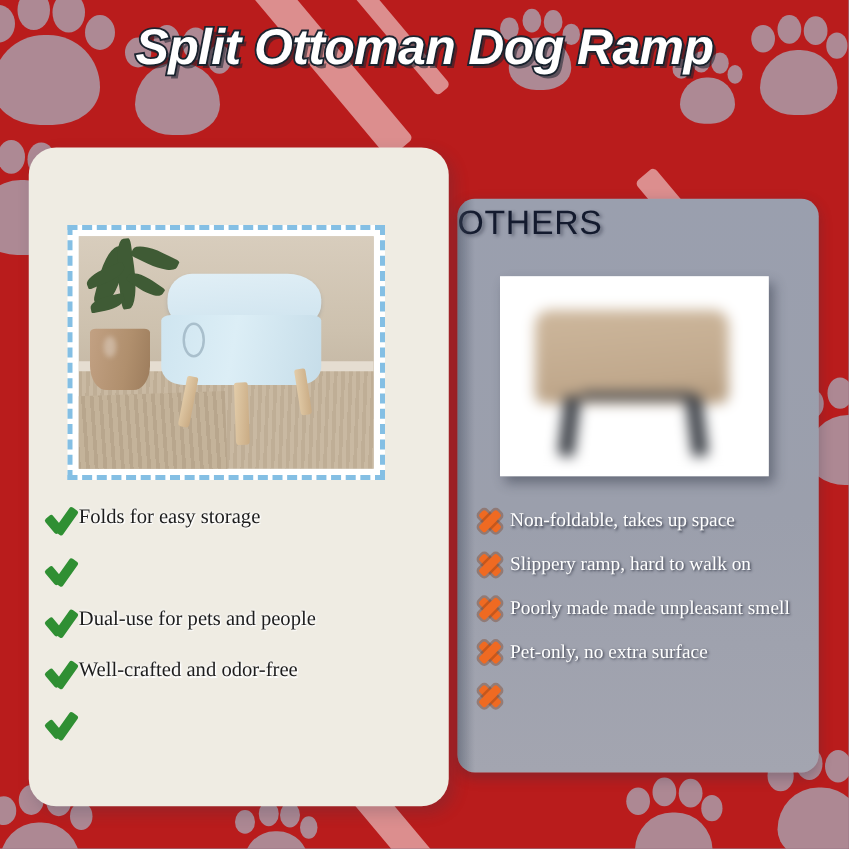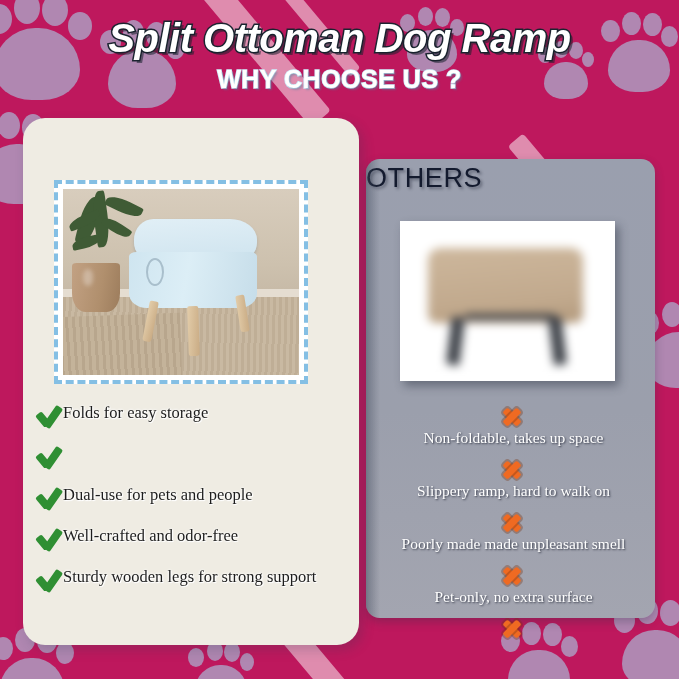--- a/index.html
+++ b/index.html
@@ -1,21 +1,21 @@
 <!DOCTYPE html>
 <html><head>
 <meta charset="utf-8">
 <style>
   html,body{margin:0;padding:0;}
   body{
     width:679px;height:679px;overflow:hidden;
     font-family:"Liberation Sans",sans-serif;
     background:#7ed2ef;
   }
-  #stage{position:relative;width:679px;height:679px;overflow:hidden;background:#be185d;}
+  #stage{position:relative;width:679px;height:679px;overflow:hidden;background:#b91c1c;}
 
   
   .bg-layer{position:absolute;inset:0;overflow:hidden;}
   .paw{position:absolute;opacity:.55;}
   .paw .pad{position:absolute;background:#a5e2f6;border-radius:50%;}
   .paw .main{border-radius:48% 48% 44% 44%/58% 58% 42% 42%;}
   .stripe{position:absolute;background:rgba(255,255,255,.5);transform:rotate(-40deg);border-radius:4px;}
 
   
   .title-wrap{position:absolute;left:0;right:0;top:16px;text-align:center;}
@@ -54,21 +54,21 @@
     font-size:27px;font-weight:normal;letter-spacing:.6px;color:#131a2e;
     text-shadow:2px 2px 3px rgba(30,36,54,.45);
   }
   .others-photo{
     position:absolute;left:34px;top:62px;width:215px;height:160px;
     background:#ffffff;
     box-shadow:4px 5px 9px rgba(40,46,62,.45);
     overflow:hidden;
   }
   .others-list{position:absolute;left:14px;top:246px;right:8px;}
-  .o-row{display:flex;align-items:center;margin-bottom:11px;flex-direction:column;}
+  .o-row{display:flex;align-items:center;margin-bottom:11px;}
   .x-icon{flex:0 0 auto;width:24px;height:24px;margin-right:4px;position:relative;}
   .x-icon span{
     position:absolute;left:50%;top:50%;width:20px;height:7px;border-radius:2px;
     background:#ef6a22;box-shadow:0 0 0 2px rgba(120,52,16,.35);
   }
   .x-icon span:first-child{transform:translate(-50%,-50%) rotate(45deg);}
   .x-icon span:last-child{transform:translate(-50%,-50%) rotate(-45deg);}
   .o-text{
     font-family:"Liberation Serif",serif;font-size:15.5px;color:#ffffff;
     text-shadow:1px 1px 2px rgba(35,40,55,.85);white-space:nowrap;
@@ -231,21 +231,20 @@
       <div class="pad main" style="left:9px;top:25px;width:52px;height:44px;"></div>
       <div class="pad" style="left:2px;top:8px;width:16px;height:19px;"></div>
       <div class="pad" style="left:21px;top:1px;width:16px;height:20px;"></div>
       <div class="pad" style="left:38px;top:2px;width:16px;height:20px;"></div>
       <div class="pad" style="left:54px;top:13px;width:14px;height:18px;"></div>
     </div>
   </div>
 
   <div class="title-wrap">
     <div class="title">Split Ottoman Dog Ramp</div>
-    <div class="subtitle">WHY CHOOSE US ?</div>
   </div>
 
   <div class="panel-others">
     <div class="others-head">OTHERS</div>
 
     <div class="others-photo">
       <div class="ot-scene">
         <div class="ot-bg"></div>
         <div class="ot-top"></div>
         <div class="ot-leg" style="left:23%;top:60%;width:6%;height:30%;transform:rotate(7deg);"></div>
@@ -344,18 +343,17 @@
             <span></span>
             <span></span>
           </span>
         <span class="u-text">Well-crafted and odor-free</span>
       </div>
       <div class="u-row">
         <span class="check">
             <span></span>
             <span></span>
           </span>
-        <span class="u-text" style="max-width:258px;white-space:normal;">Sturdy wooden legs for strong support</span>
       </div>
     </div>
   </div>
 
 </div>
 
 </body></html>

